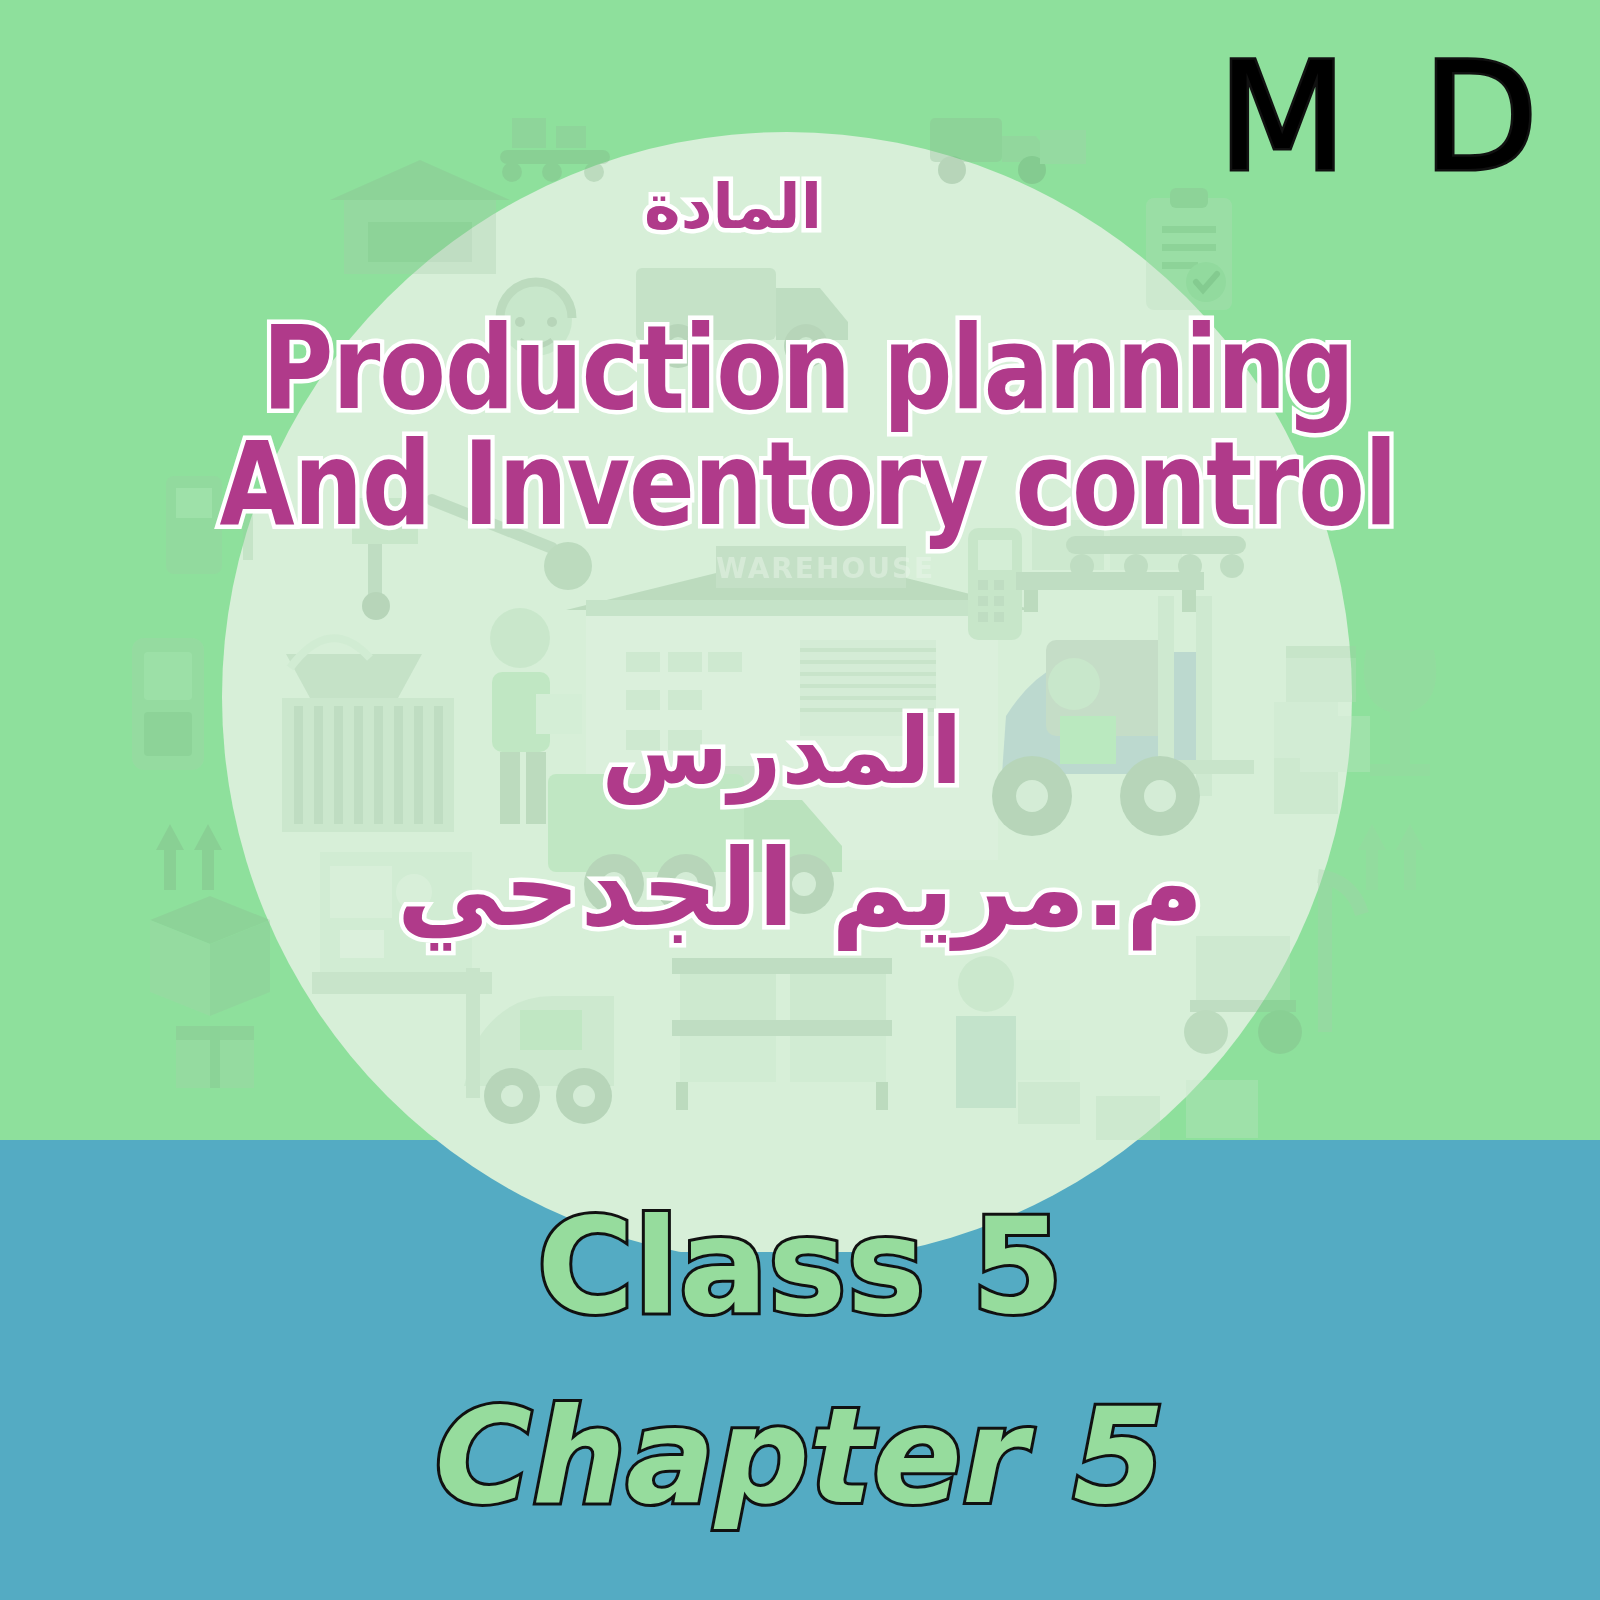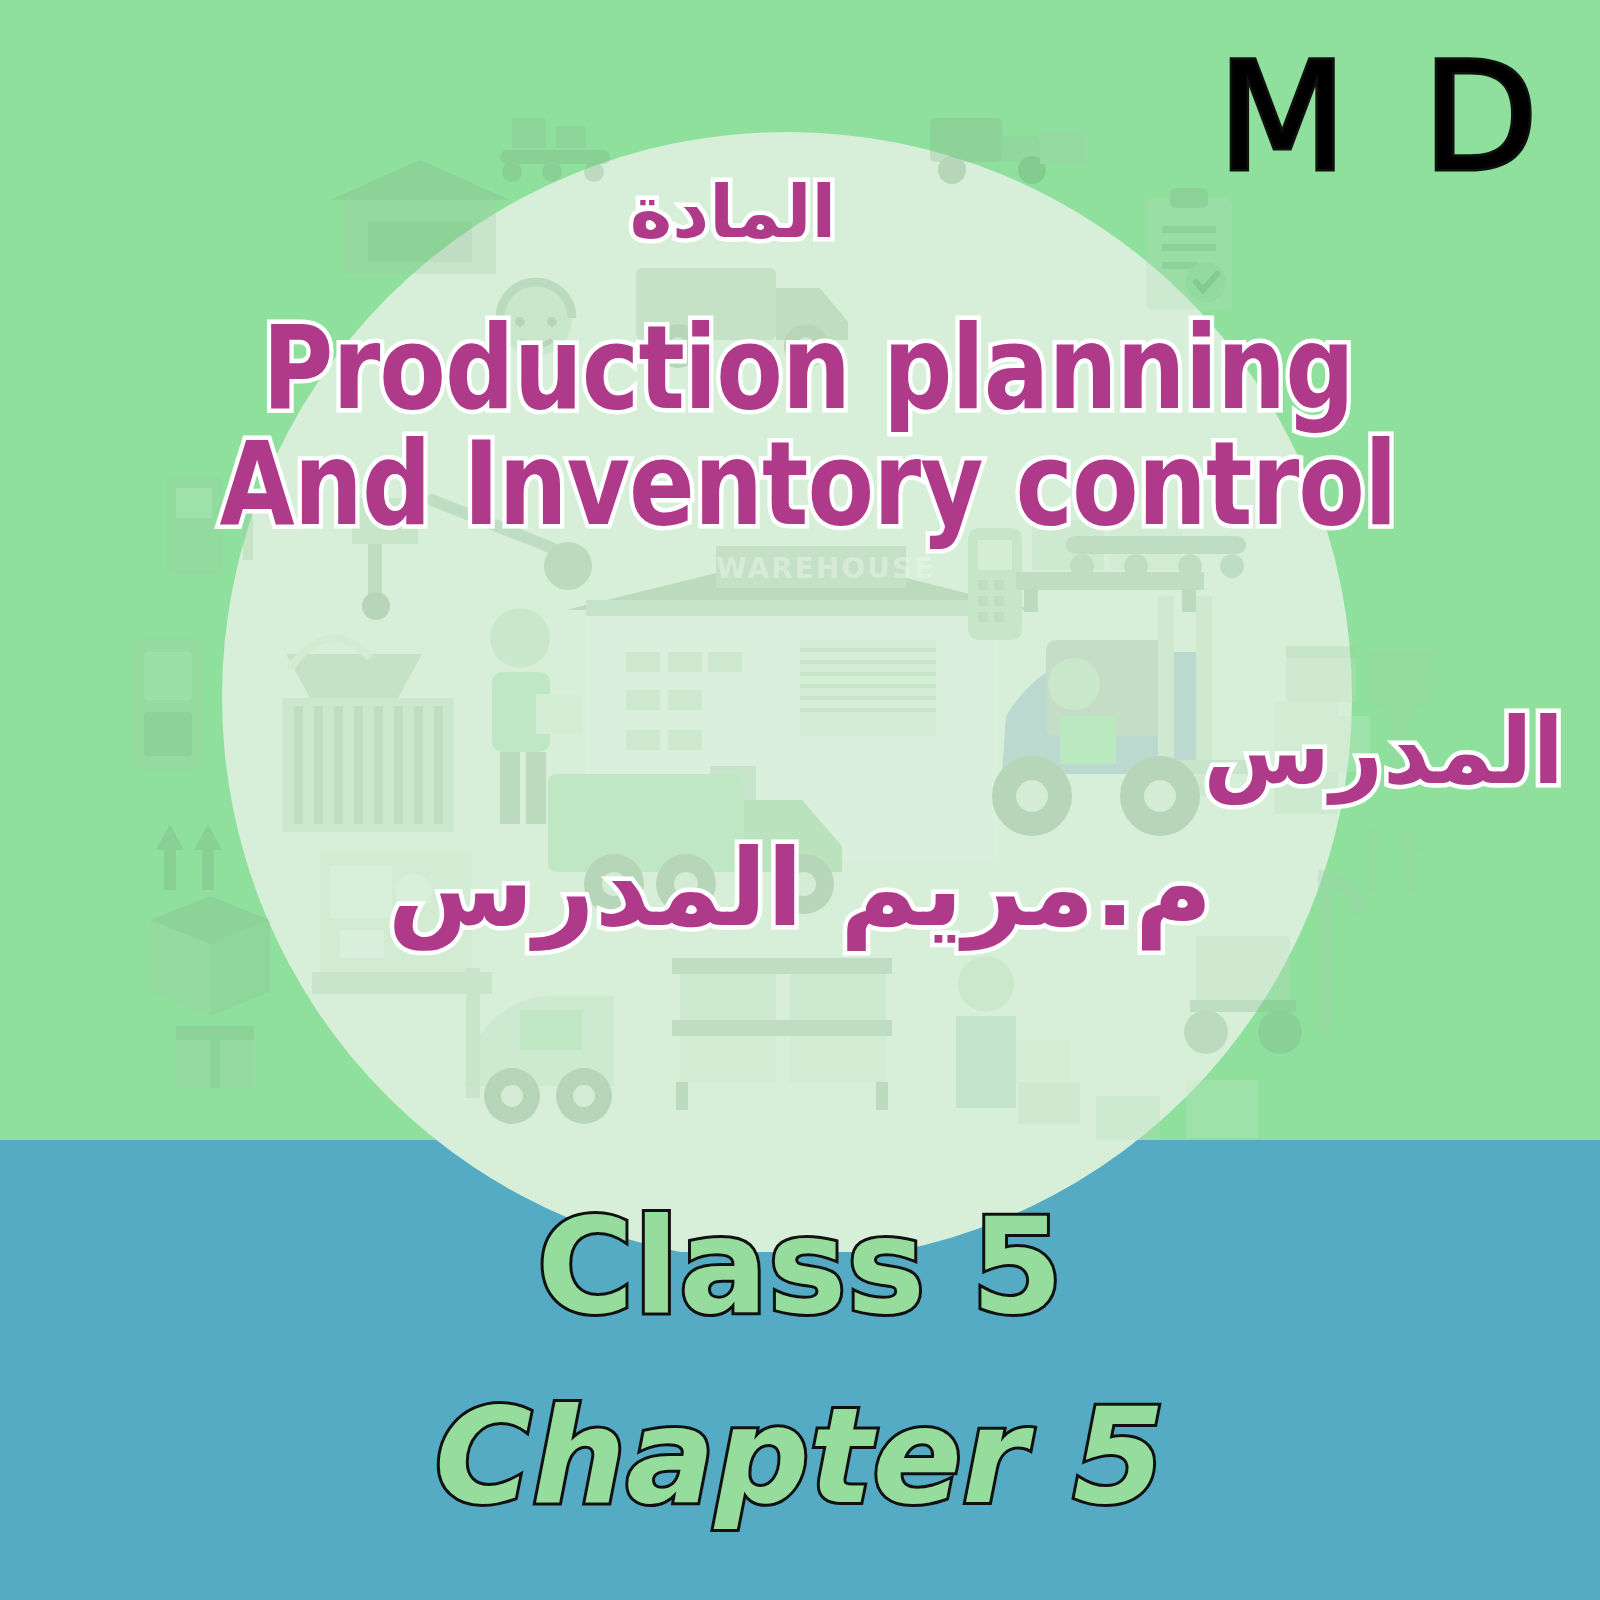--- a/index.html
+++ b/index.html
@@ -56,21 +56,21 @@
        0 0 0 #ffffff;
     font-weight: 700;
     letter-spacing: -1px;
   }
 
   #arabic-subject-label {
     position: absolute;
     left: 0; top: 176px;
     width: 1466px;
     text-align: center;
-    font-size: 72px;
+    font-size: 62px;
     line-height: 1.0;
     direction: rtl;
     z-index: 20;
   }
 
   #course-title {
     position: absolute;
     left: 0; top: 310px;
     width: 1600px;
     text-align: center;
@@ -83,21 +83,21 @@
   #course-title .line {
     display: block;
     white-space: nowrap;
     transform: scaleX(0.93);
   }
 
   #arabic-teacher-label {
     position: absolute;
     left: 0; top: 706px;
     width: 1564px;
-    text-align: right;
+    text-align: center;
     font-size: 92px;
     line-height: 1.0;
     direction: rtl;
     z-index: 20;
   }
   #arabic-teacher-name {
     position: absolute;
     left: 0; top: 836px;
     width: 1600px;
     text-align: center;
@@ -429,18 +429,18 @@
   <div id="monogram">M D</div>
 
   <div id="arabic-subject-label" class="txt-outline-magenta">المادة</div>
 
   <div id="course-title">
     <span class="line txt-outline-magenta">Production planning</span>
     <span class="line txt-outline-magenta">And Inventory control</span>
   </div>
 
   <div id="arabic-teacher-label" class="txt-outline-magenta">المدرس</div>
-  <div id="arabic-teacher-name" class="txt-outline-magenta">م.مريم المدرس</div>
+  <div id="arabic-teacher-name" class="txt-outline-magenta">م.مريم الجدحي</div>
 
   <div id="class-line" class="band-text">Class 5</div>
   <div id="chapter-line" class="band-text">Chapter 5</div>
 
 </div>
 
 </body></html>

